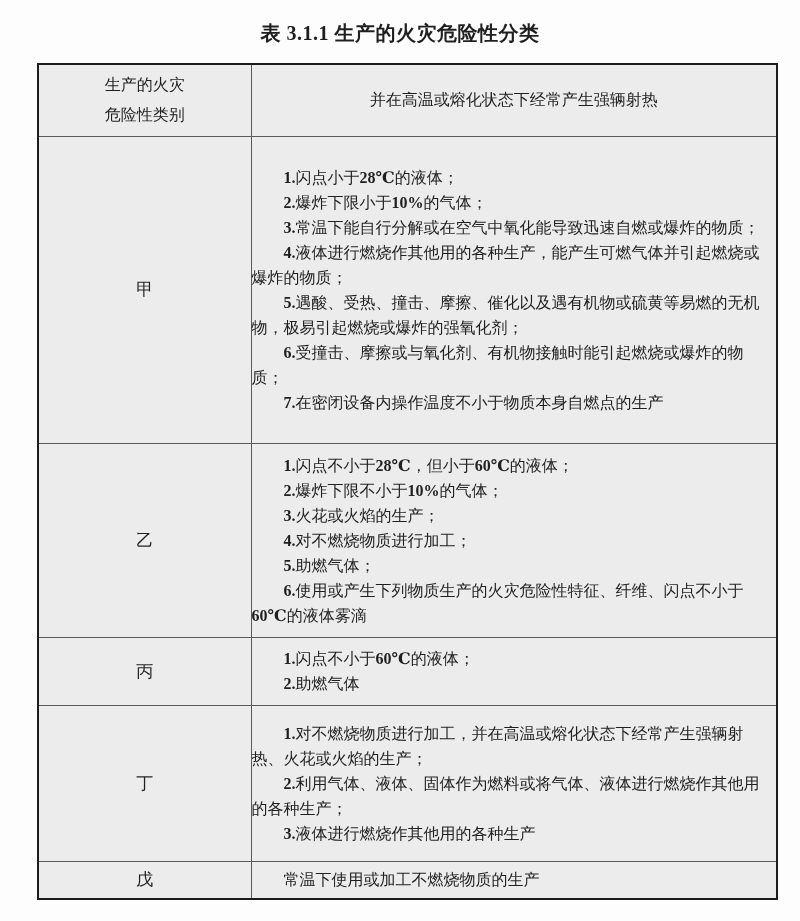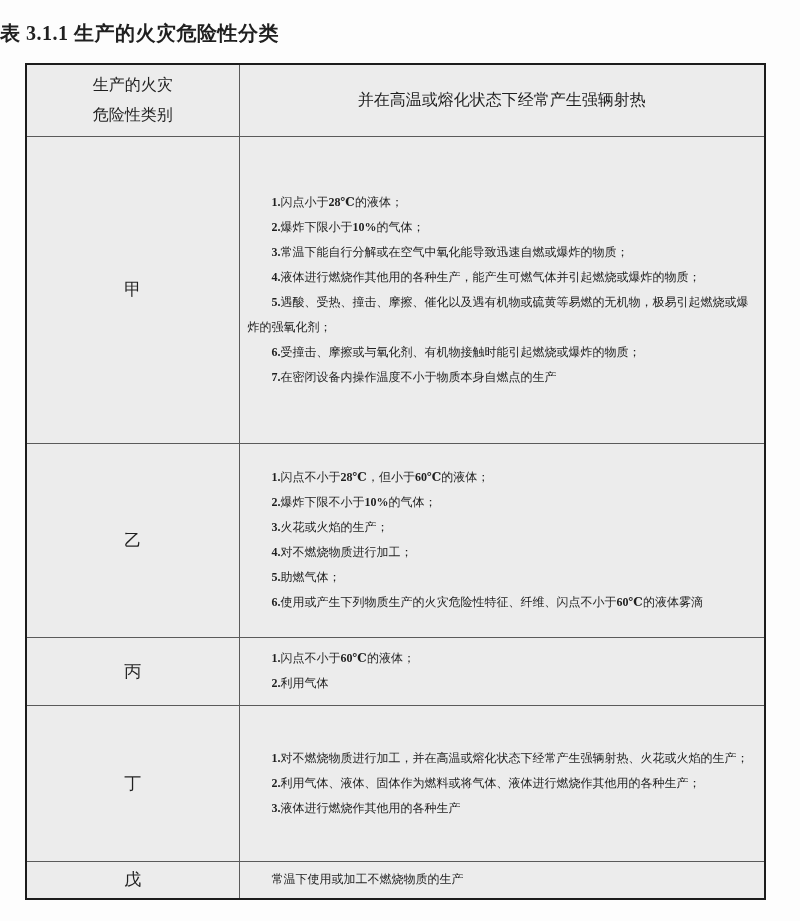--- a/index.html
+++ b/index.html
@@ -12,30 +12,31 @@
   *{box-sizing:border-box;}
   html,body{margin:0;padding:0;}
   body{
     width:800px;height:921px;
     background:var(--page-bg);
     color:var(--text);
     font-family:"Liberation Serif","DejaVu Serif",serif;
   }
   .page{width:800px;height:921px;overflow:hidden;}
   .title{
+    text-align:center;
     font-weight:bold;
     font-size:20px;
     padding-top:20px;
     margin-bottom:16px;
     letter-spacing:0.5px;
   }
   table{
     border-collapse:collapse;
     table-layout:fixed;
-    margin-left:25px;
+    margin-left:37px;
     width:739px;
     background:var(--table-bg);
     border:2px solid var(--border-outer);
   }
   th,td{
     border:1px solid var(--border-inner);
     color:var(--text);
   }
   .header-row{height:72px;}
   th{
@@ -46,23 +47,23 @@
   }
   .hdr-cat div{line-height:30px;}
   .cat-cell{
     width:213px;
     text-align:center;
     vertical-align:middle;
     font-size:17px;
   }
   .feat-cell{
     width:526px;
-    font-size:12px;
+    font-size:16px;
     line-height:25px;
-    padding:5px 8px 5px 8px;
+    padding:5px 8px 5px 0;
     vertical-align:middle;
   }
   .item{margin:0;text-indent:2em;}
   .b{font-weight:bold;}
 </style>
 </head>
 <body>
 
 <div class="page">
   <div class="title">表 3.1.1 生产的火灾危险性分类</div>
@@ -102,21 +103,21 @@
             <p class="item"><span class="b">3.</span><span>火花或火焰的生产；</span></p>
             <p class="item"><span class="b">4.</span><span>对不燃烧物质进行加工；</span></p>
             <p class="item"><span class="b">5.</span><span>助燃气体；</span></p>
             <p class="item"><span class="b">6.</span><span>使用或产生下列物质生产的火灾危险性特征、纤维、闪点不小于</span><span class="b">60℃</span><span>的液体雾滴</span></p>
           </td>
         </tr>
         <tr style="height: 68px;">
           <td class="cat-cell">丙</td>
           <td class="feat-cell">
             <p class="item"><span class="b">1.</span><span>闪点不小于</span><span class="b">60℃</span><span>的液体；</span></p>
-            <p class="item"><span class="b">2.</span><span>利用气体</span></p>
+            <p class="item"><span class="b">2.</span><span>助燃气体</span></p>
           </td>
         </tr>
         <tr style="height: 156px;">
           <td class="cat-cell">丁</td>
           <td class="feat-cell">
             <p class="item"><span class="b">1.</span><span>对不燃烧物质进行加工，并在高温或熔化状态下经常产生强辆射热、火花或火焰的生产；</span></p>
             <p class="item"><span class="b">2.</span><span>利用气体、液体、固体作为燃料或将气体、液体进行燃烧作其他用的各种生产；</span></p>
             <p class="item"><span class="b">3.</span><span>液体进行燃烧作其他用的各种生产</span></p>
           </td>
         </tr>

